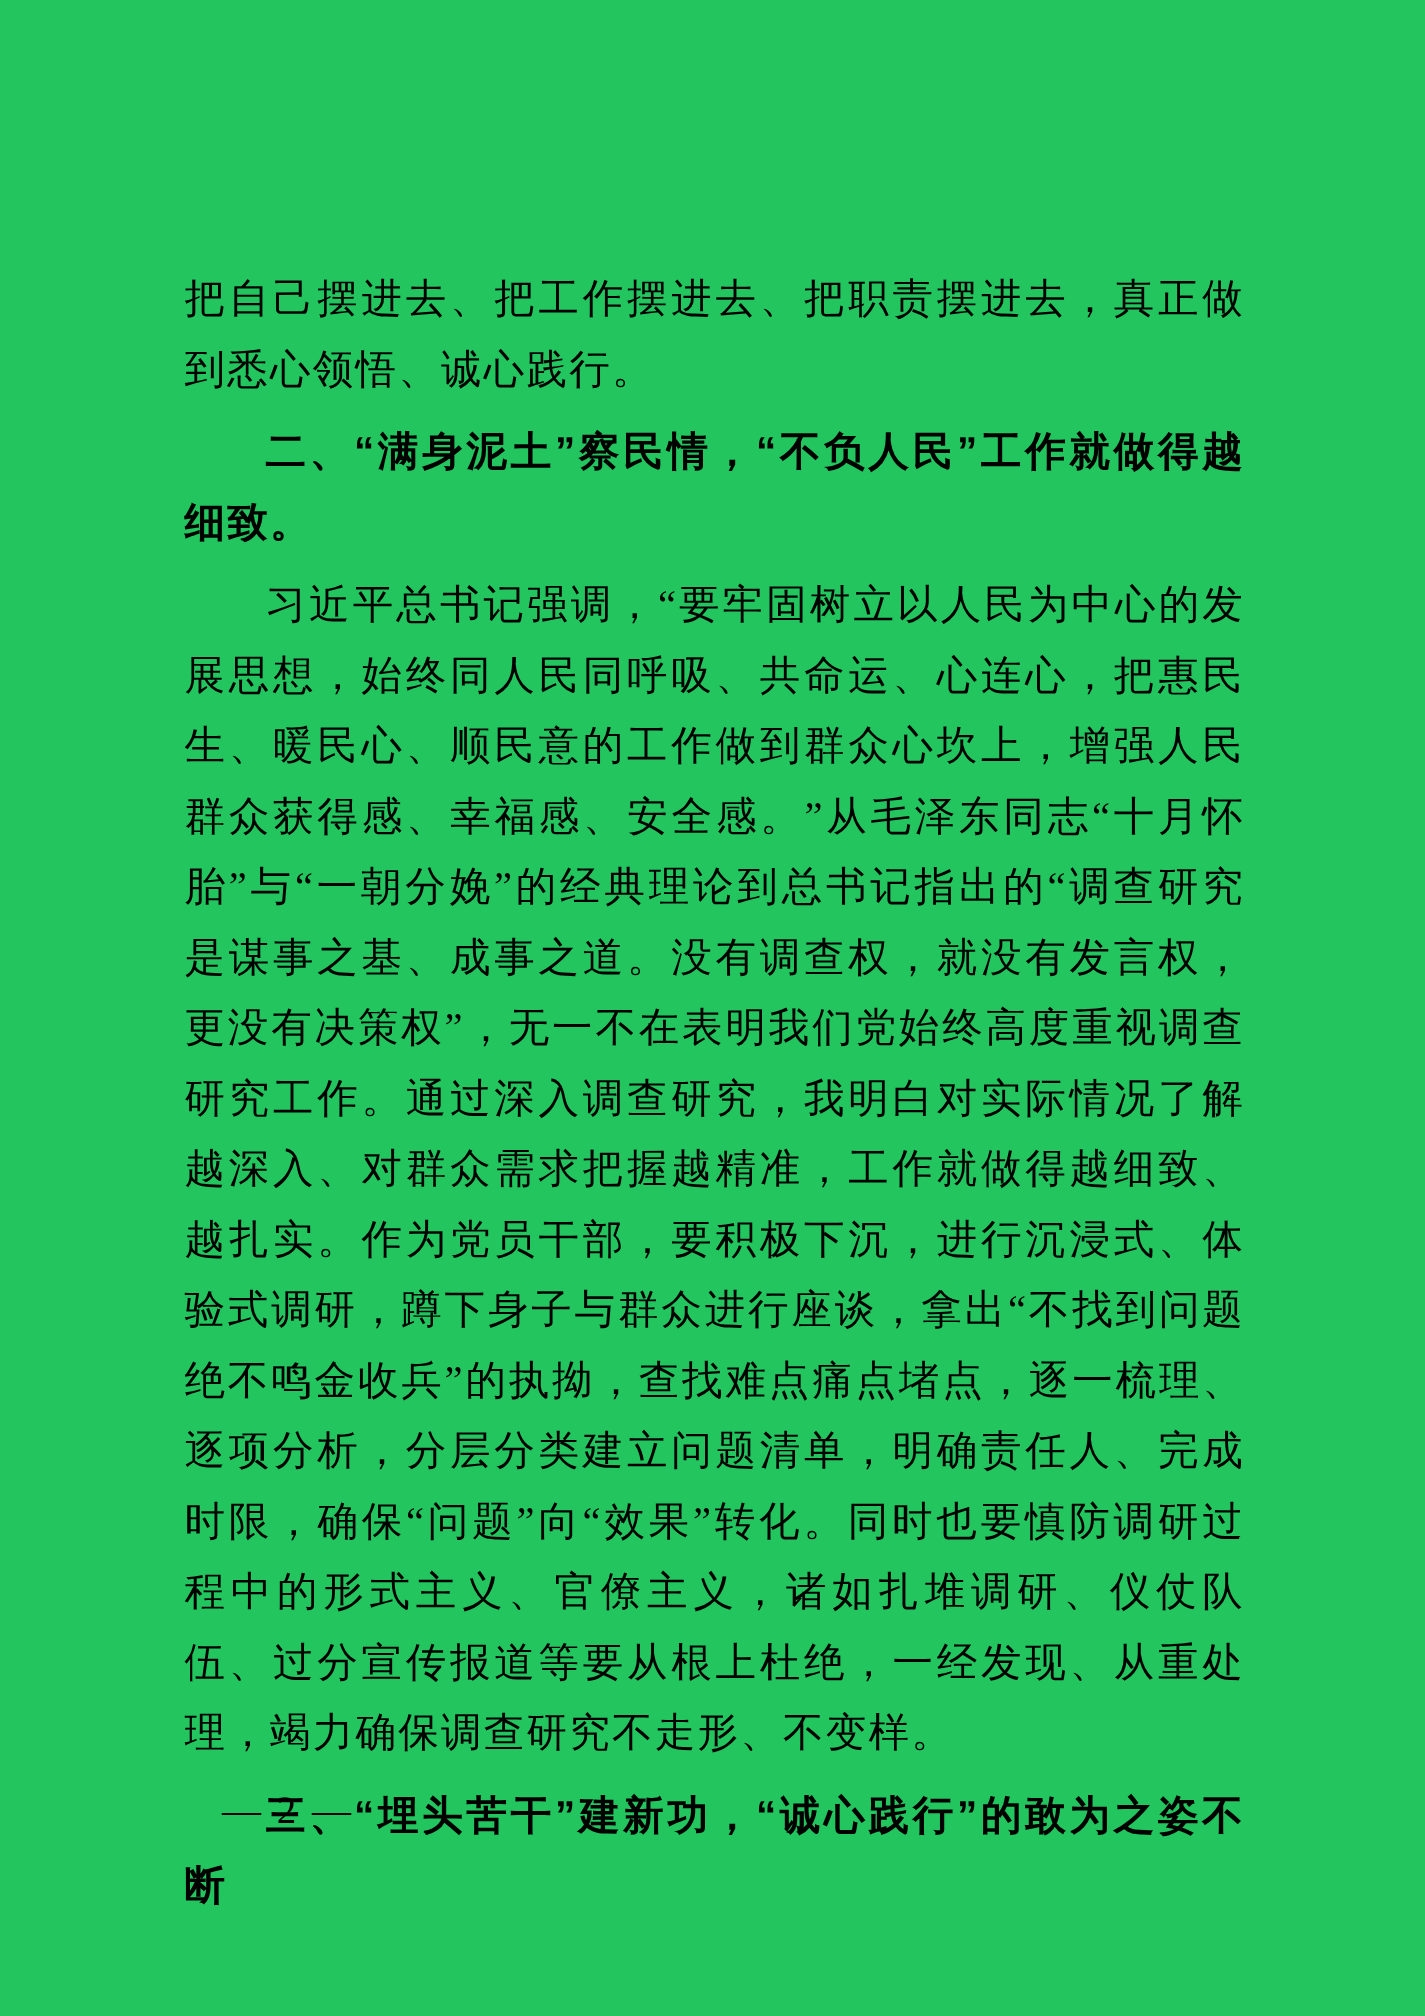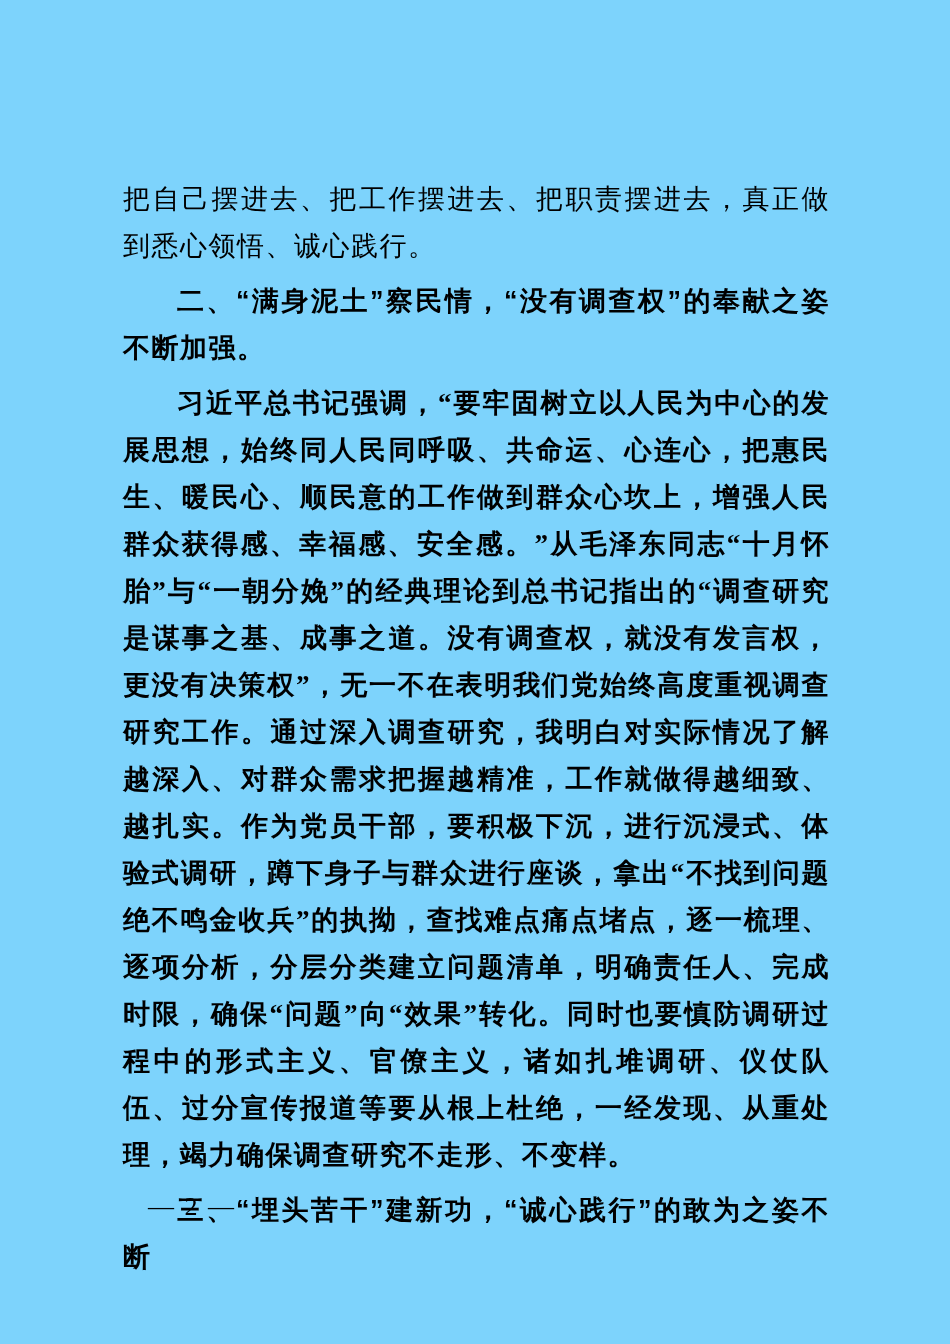--- a/index.html
+++ b/index.html
@@ -4,42 +4,41 @@
 <style>
   html, body {
     margin: 0;
     padding: 0;
     background: #ffffff;
   }
   .page {
     position: relative;
     width: 950px;
     height: 1344px;
-    background: #7dd3fc;
+    background: #22c55e;
     overflow: hidden;
     color: #000000;
   }
   .content {
     position: absolute;
     left: 123px;
     width: 707px;
     top: 176px;
   }
   .body-text {
     margin: 0;
     font-family: "Liberation Serif", "DejaVu Serif", serif;
     font-size: 27px;
     line-height: 47px;
     letter-spacing: 1.5px;
     text-align: justify;
     color: #000000;
   }
   .indent {
     text-indent: 2em;
-    font-weight: bold;
   }
   .no-indent {
     text-indent: 0;
   }
   .heading {
     margin: 8px 0 8px 0;
     font-family: "Liberation Sans", "DejaVu Sans", sans-serif;
     font-weight: 700;
     font-size: 27px;
     line-height: 47px;
@@ -57,18 +56,18 @@
     letter-spacing: 2px;
     color: #000000;
   }
 </style>
 </head>
 <body>
 
 <div class="page">
   <div class="content">
     <p class="body-text no-indent">把自己摆进去、把工作摆进去、把职责摆进去，真正做到悉心领悟、诚心践行。</p>
-    <p class="heading">二、“满身泥土”察民情，“没有调查权”的奉献之姿不断加强。</p>
+    <p class="heading">二、“满身泥土”察民情，“不负人民”工作就做得越细致。</p>
     <p class="body-text indent">习近平总书记强调，“要牢固树立以人民为中心的发展思想，始终同人民同呼吸、共命运、心连心，把惠民生、暖民心、顺民意的工作做到群众心坎上，增强人民群众获得感、幸福感、安全感。”从毛泽东同志“十月怀胎”与“一朝分娩”的经典理论到总书记指出的“调查研究是谋事之基、成事之道。没有调查权，就没有发言权，更没有决策权”，无一不在表明我们党始终高度重视调查研究工作。通过深入调查研究，我明白对实际情况了解越深入、对群众需求把握越精准，工作就做得越细致、越扎实。作为党员干部，要积极下沉，进行沉浸式、体验式调研，蹲下身子与群众进行座谈，拿出“不找到问题绝不鸣金收兵”的执拗，查找难点痛点堵点，逐一梳理、逐项分析，分层分类建立问题清单，明确责任人、完成时限，确保“问题”向“效果”转化。同时也要慎防调研过程中的形式主义、官僚主义，诸如扎堆调研、仪仗队伍、过分宣传报道等要从根上杜绝，一经发现、从重处理，竭力确保调查研究不走形、不变样。</p>
     <p class="heading">三、“埋头苦干”建新功，“诚心践行”的敢为之姿不断</p>
   </div>
   <div class="page-number">— 2 —</div>
 </div>
 
 </body></html>

